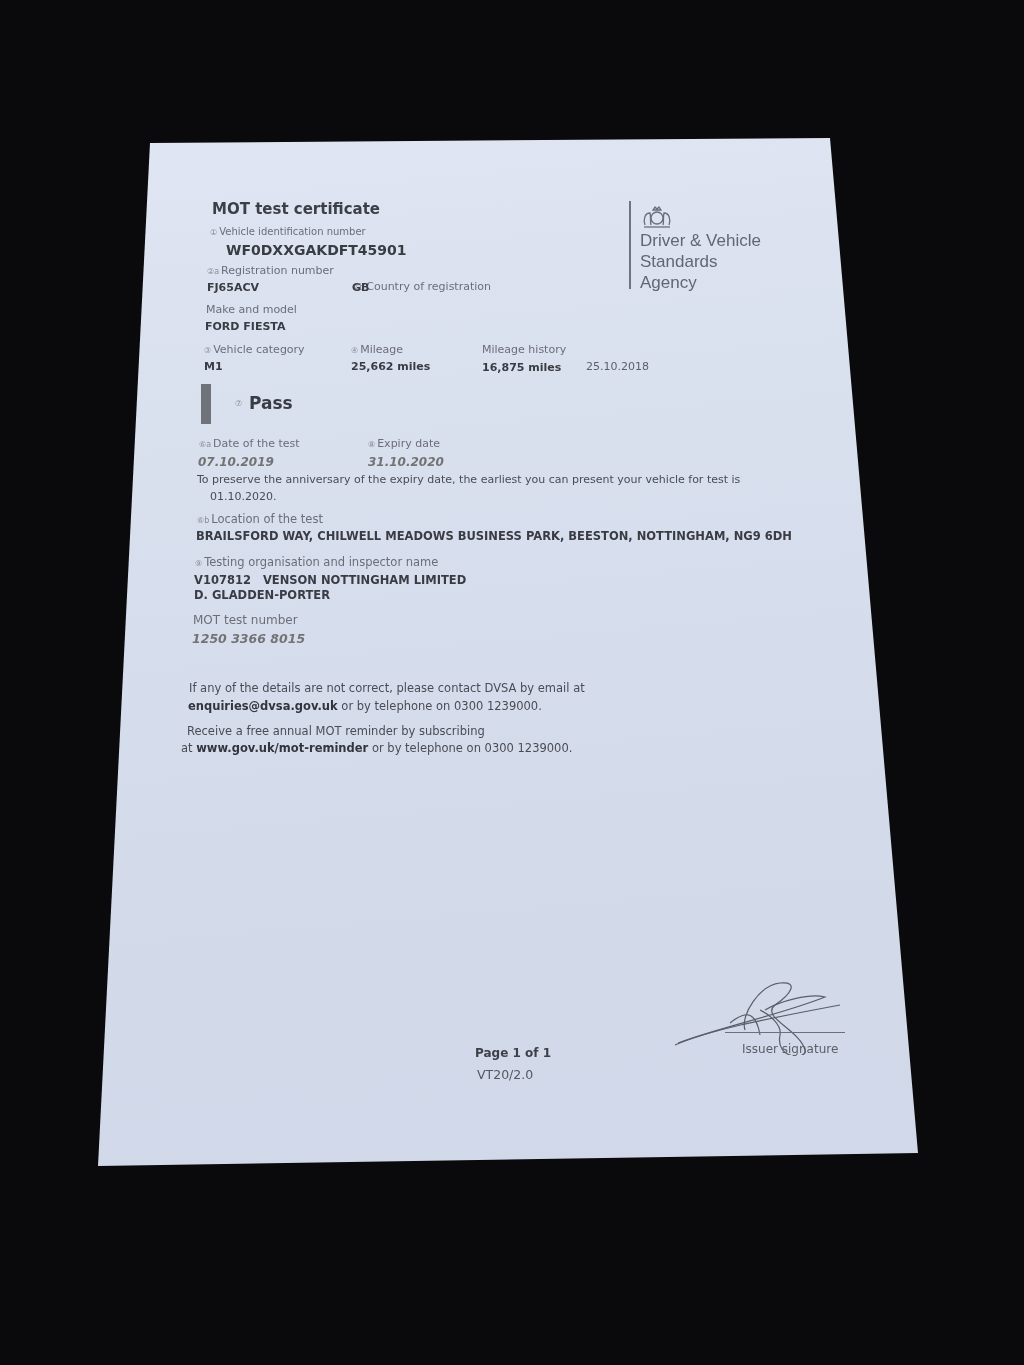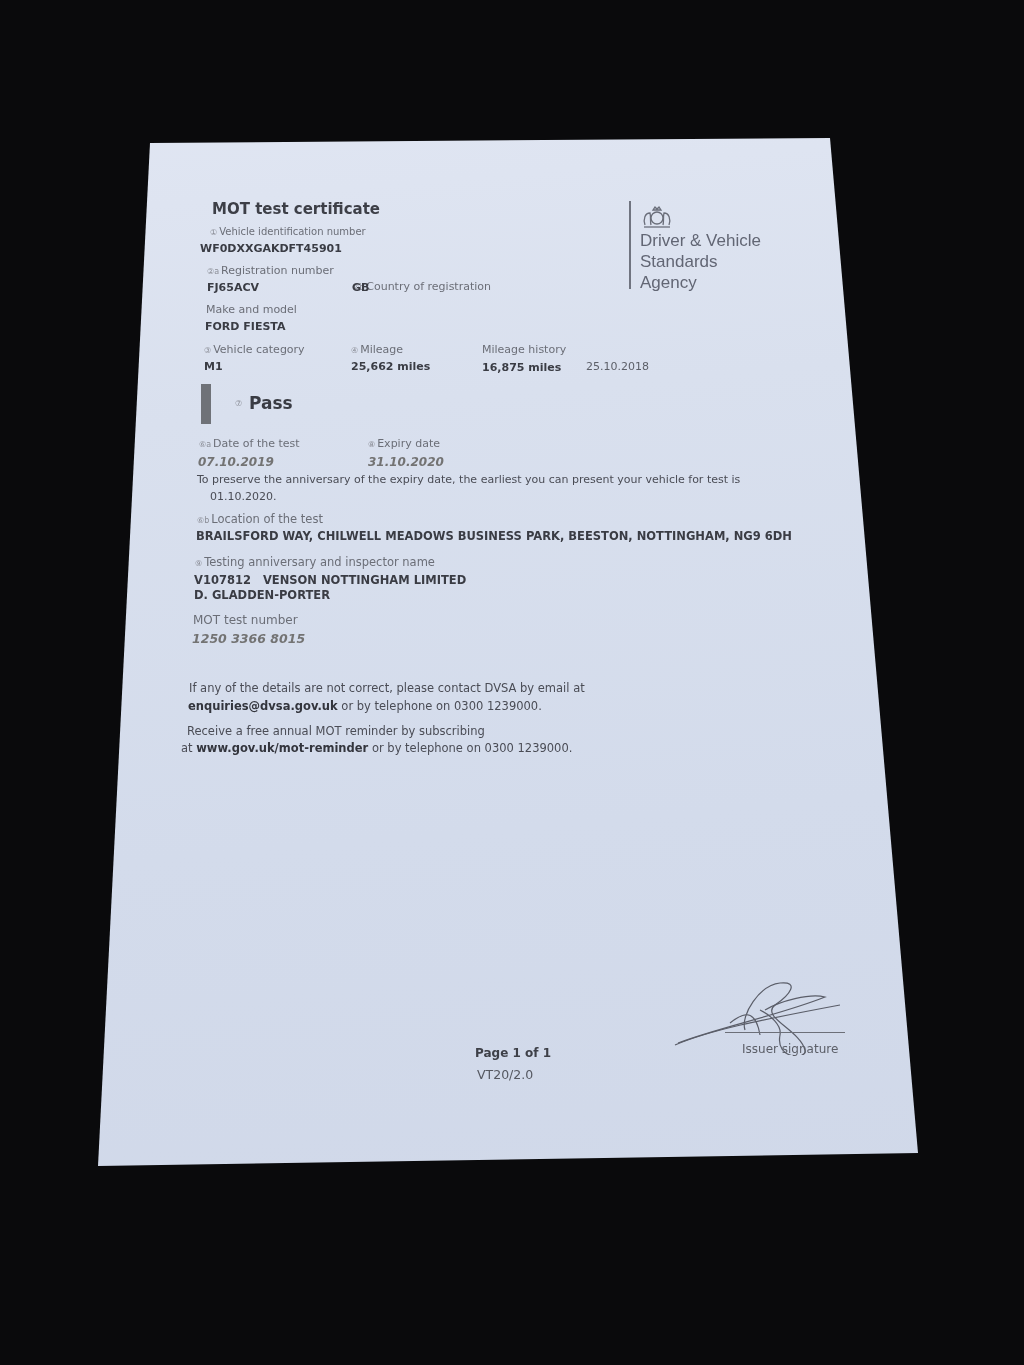--- a/index.html
+++ b/index.html
@@ -35,21 +35,21 @@
 
 <div class="paper"></div>
 
 <div class="content">
 
   <div class="abs title" style="left:212px; top:200px;">MOT test certificate</div>
 
   <div class="abs label" style="left:210px; top:226px; font-size:10px;">
     <span class="num">①</span><span>Vehicle identification number</span>
   </div>
-  <div class="abs val" style="left:200px; top:242px; font-size:11px;">WF0DXXGAKDFT45901</div>
+  <div class="abs val" style="left:226px; top:242px; font-size:14px;">WF0DXXGAKDFT45901</div>
 
   <div class="abs label" style="left:207px; top:264px;">
     <span class="num">②a</span><span>Registration number</span>
   </div>
   <div class="abs val" style="left:207px; top:281px;">FJ65ACV</div>
   <div class="abs label" style="left:352px; top:280px;">
     <span class="num">②b</span><span>Country of registration</span>
   </div>
   <div class="abs val" style="left:352px; top:281px;">GB</div>
 
@@ -83,21 +83,21 @@
 
   <div class="abs txt" style="left:197px; top:473px; font-size:11px;">To preserve the anniversary of the expiry date, the earliest you can present your vehicle for test is</div>
   <div class="abs txt" style="left:210px; top:490px; font-size:11px;">01.10.2020.</div>
 
   <div class="abs label" style="left:197px; top:512px; font-size:11.5px;">
     <span class="num">⑥b</span><span>Location of the test</span>
   </div>
   <div class="abs val" style="left:196px; top:529px; font-size:11.5px;">BRAILSFORD WAY, CHILWELL MEADOWS BUSINESS PARK, BEESTON, NOTTINGHAM, NG9 6DH</div>
 
   <div class="abs label" style="left:195px; top:555px; font-size:11.5px;">
-    <span class="num">⑨</span><span>Testing anniversary and inspector name</span>
+    <span class="num">⑨</span><span>Testing organisation and inspector name</span>
   </div>
   <div class="abs val" style="left:194px; top:573px; font-size:11.5px; white-space:pre;">V107812   VENSON NOTTINGHAM LIMITED</div>
   <div class="abs val" style="left:194px; top:588px; font-size:11.5px;">D. GLADDEN-PORTER</div>
 
   <div class="abs label" style="left:193px; top:613px; font-size:12px;">MOT test number</div>
   <div class="abs big-val" style="left:192px; top:631px; font-size:12.5px;">1250 3366 8015</div>
 
 
   <div class="abs txt" style="left:189px; top:681px;">If any of the details are not correct, please contact DVSA by email at</div>
   <div class="abs txt" style="left:188px; top:699px;">

